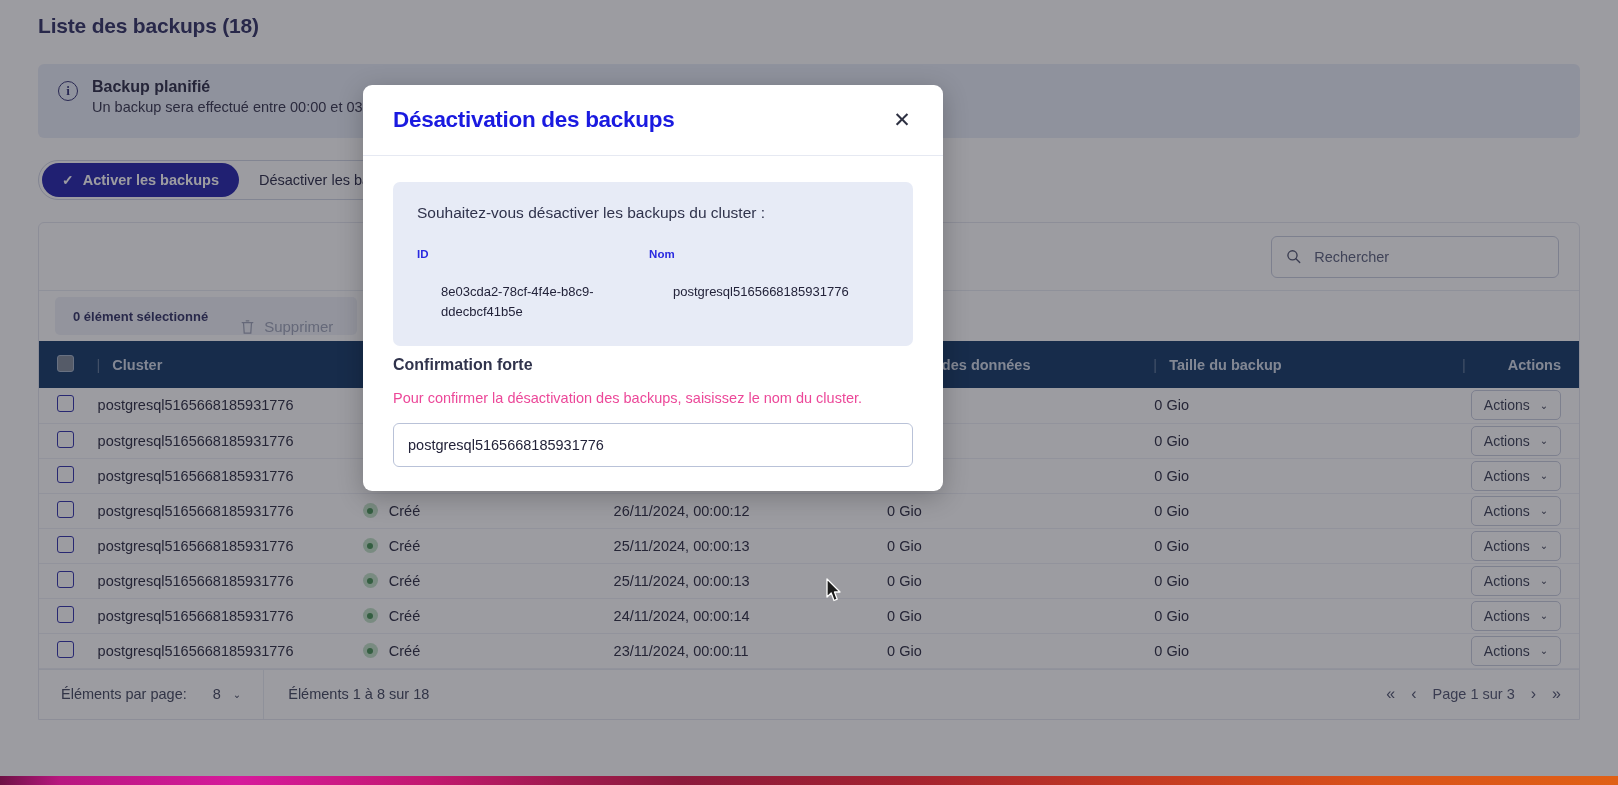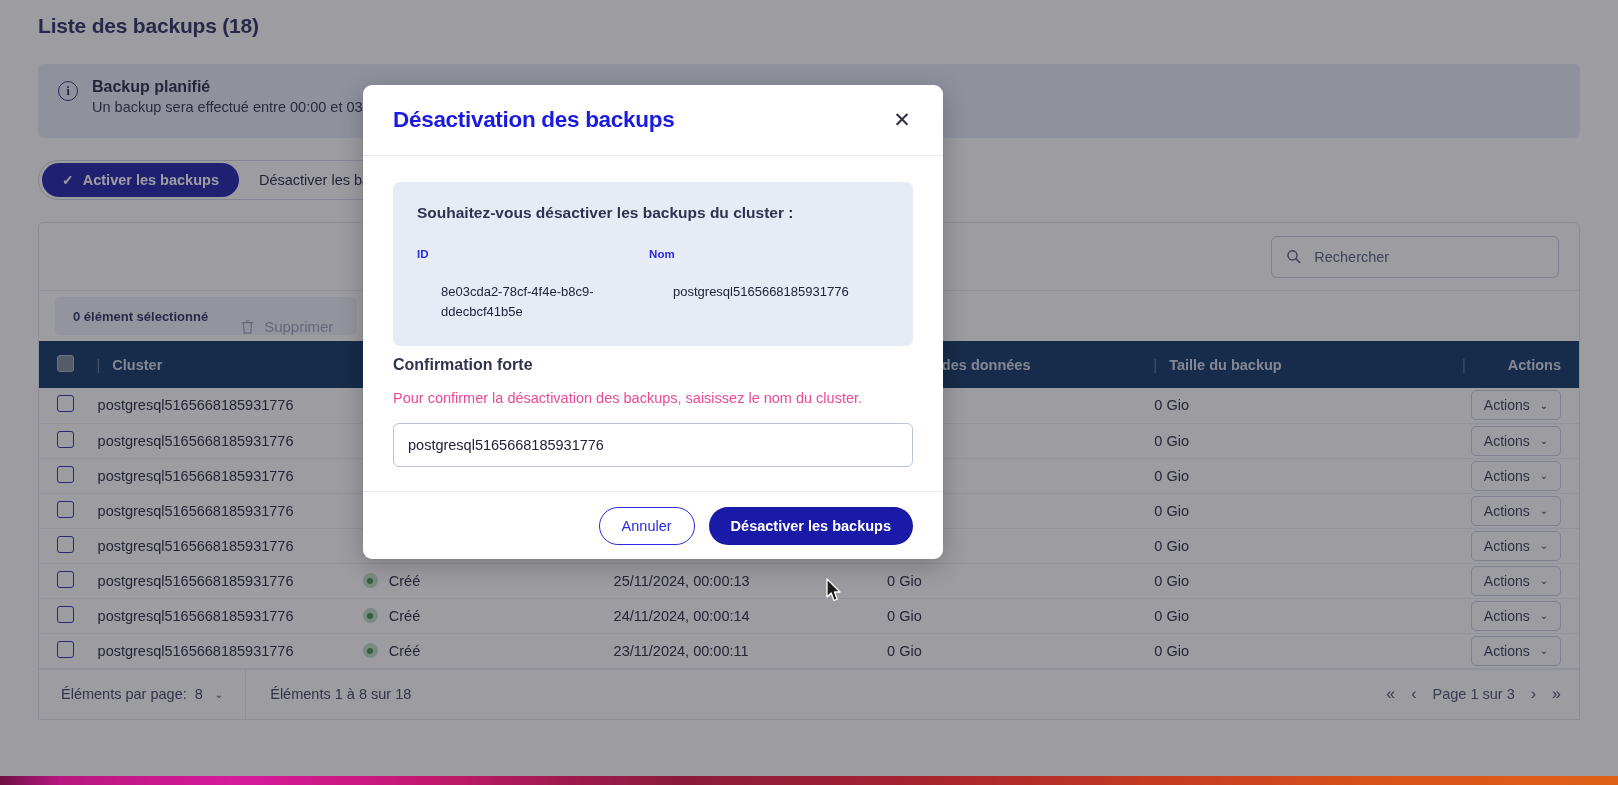--- a/index.html
+++ b/index.html
@@ -203,21 +203,21 @@
   .chev { font-size: 10px; }
 
   
   .pager {
     display: flex; align-items: center;
     height: 50px;
     border-top: 1px solid #e7eaf2;
     font-size: 14.5px;
     color: #3c4159;
   }
-  .pager-left { display: flex; align-items: center; gap: 8px; padding: 0 22px; height: 100%; border-right: 1px solid #e7eaf2; justify-content: flex-end;}
+  .pager-left { display: flex; align-items: center; gap: 26px; padding: 0 22px; height: 100%; border-right: 1px solid #e7eaf2; justify-content: flex-end;}
   .pager-mid { padding: 0 24px; }
   .pager-right { margin-left: auto; display: flex; align-items: center; gap: 16px; padding-right: 18px; color: #4a4f6b; }
   .pg-ico { cursor: pointer; font-size: 16px; }
   .ppp-select { display: inline-flex; align-items: center; gap: 12px; cursor: pointer; }
 
   
   #strip {
     position: absolute;
     left: 0; right: 0; bottom: 0;
     height: 9px;
@@ -263,21 +263,21 @@
     font-size: 21px; color: #2e3142; cursor: pointer;
     font-family: "Liberation Sans", sans-serif;
   }
   .modal-body { padding: 26px 30px 24px 30px; }
   .gray-panel {
     background: #e7ebf6;
     border-radius: 7px;
     padding: 22px 24px 24px 24px;
   }
   .gp-question {
-    font-size: 15.5px; font-weight: bold; color: #30334c;
+    font-size: 15.5px; font-weight: normal; color: #30334c;
     margin: 0 0 26px 0;
   }
   .gp-table { display: flex; }
   .gp-col-id { width: 232px; }
   .gp-col-nom { flex: 1; }
   .gp-label {
     font-size: 11.5px; font-weight: bold; color: #2a2ae0;
     margin-bottom: 22px; letter-spacing: 0.1px;
   }
   .gp-value { font-size: 13px; color: #23233a; line-height: 20px; margin-left: 24px; }
@@ -627,23 +627,19 @@
           <div class="gp-value">postgresql5165668185931776</div>
         </div>
       </div>
     </div>
 
     <div class="confirm-title">Confirmation forte</div>
     <p class="confirm-desc">Pour confirmer la désactivation des backups, saisissez le nom du cluster.</p>
     <input class="confirm-input" type="text" value="postgresql5165668185931776" style="">
   </div>
 
-  <div class="modal-foot">
-    <button class="btn-outline">Annuler</button>
-    <button class="btn-solid">Désactiver les backups</button>
-  </div>
 </div>
 
 <svg id="cursor" width="20" height="26" viewBox="0 0 20 26">
   <path d="M4 1 L4 19 L8.2 15 L11 22.5 L14.2 21.2 L11.5 14 L17 14 Z" fill="#1c1c1c" stroke="#ffffff" stroke-width="1.3" stroke-linejoin="round"></path>
 </svg>
 
 <div id="strip"></div>
 
 </body></html>

